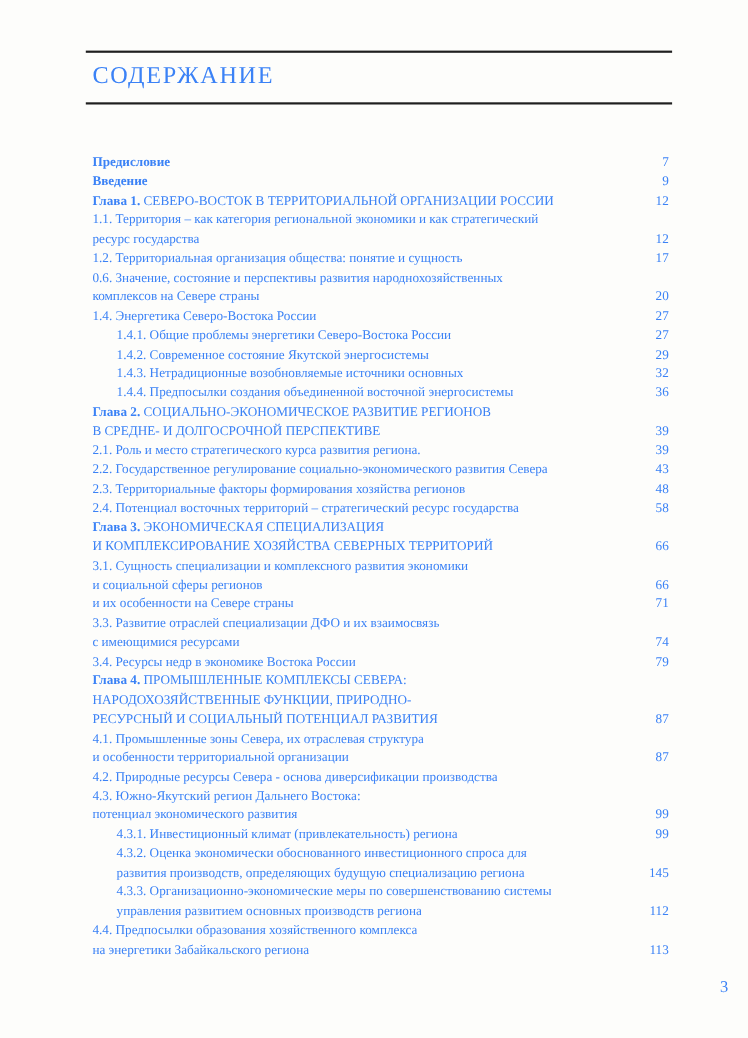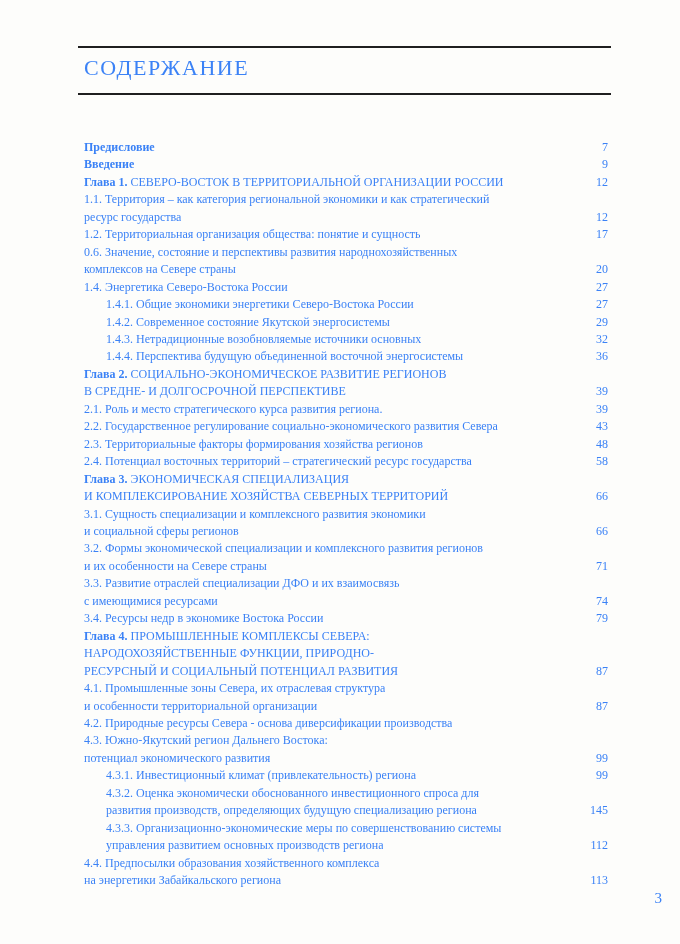--- a/index.html
+++ b/index.html
@@ -93,33 +93,33 @@
       </div>
       <div class="toc-line">
         <span class="t">комплексов на Севере страны</span>
         <span class="p">20</span>
       </div>
       <div class="toc-line">
         <span class="t">1.4. Энергетика Северо-Востока России</span>
         <span class="p">27</span>
       </div>
       <div class="toc-line ind1">
-        <span class="t">1.4.1. Общие экономики энергетики Северо-Востока России</span>
+        <span class="t">1.4.1. Общие проблемы энергетики Северо-Востока России</span>
         <span class="p">27</span>
       </div>
       <div class="toc-line ind1">
         <span class="t">1.4.2. Современное состояние Якутской энергосистемы</span>
         <span class="p">29</span>
       </div>
       <div class="toc-line ind1">
         <span class="t">1.4.3. Нетрадиционные возобновляемые источники основных</span>
         <span class="p">32</span>
       </div>
       <div class="toc-line ind1">
-        <span class="t">1.4.4. Перспектива будущую объединенной восточной энергосистемы</span>
+        <span class="t">1.4.4. Предпосылки создания объединенной восточной энергосистемы</span>
         <span class="p">36</span>
       </div>
       <div class="toc-line">
         <span class="t"><span class="b">Глава 2.</span> СОЦИАЛЬНО-ЭКОНОМИЧЕСКОЕ РАЗВИТИЕ РЕГИОНОВ</span>
       </div>
       <div class="toc-line">
         <span class="t">В СРЕДНЕ- И ДОЛГОСРОЧНОЙ ПЕРСПЕКТИВЕ</span>
         <span class="p">39</span>
       </div>
       <div class="toc-line">
@@ -144,23 +144,20 @@
       <div class="toc-line">
         <span class="t">И КОМПЛЕКСИРОВАНИЕ ХОЗЯЙСТВА СЕВЕРНЫХ ТЕРРИТОРИЙ</span>
         <span class="p">66</span>
       </div>
       <div class="toc-line">
         <span class="t">3.1. Сущность специализации и комплексного развития экономики</span>
       </div>
       <div class="toc-line">
         <span class="t">и социальной сферы регионов</span>
         <span class="p">66</span>
-      </div>
-      <div class="toc-line">
-        <span class="t">3.2. Формы экономической специализации и комплексного развития регионов</span>
       </div>
       <div class="toc-line">
         <span class="t">и их особенности на Севере страны</span>
         <span class="p">71</span>
       </div>
       <div class="toc-line">
         <span class="t">3.3. Развитие отраслей специализации ДФО и их взаимосвязь</span>
       </div>
       <div class="toc-line">
         <span class="t">с имеющимися ресурсами</span>

